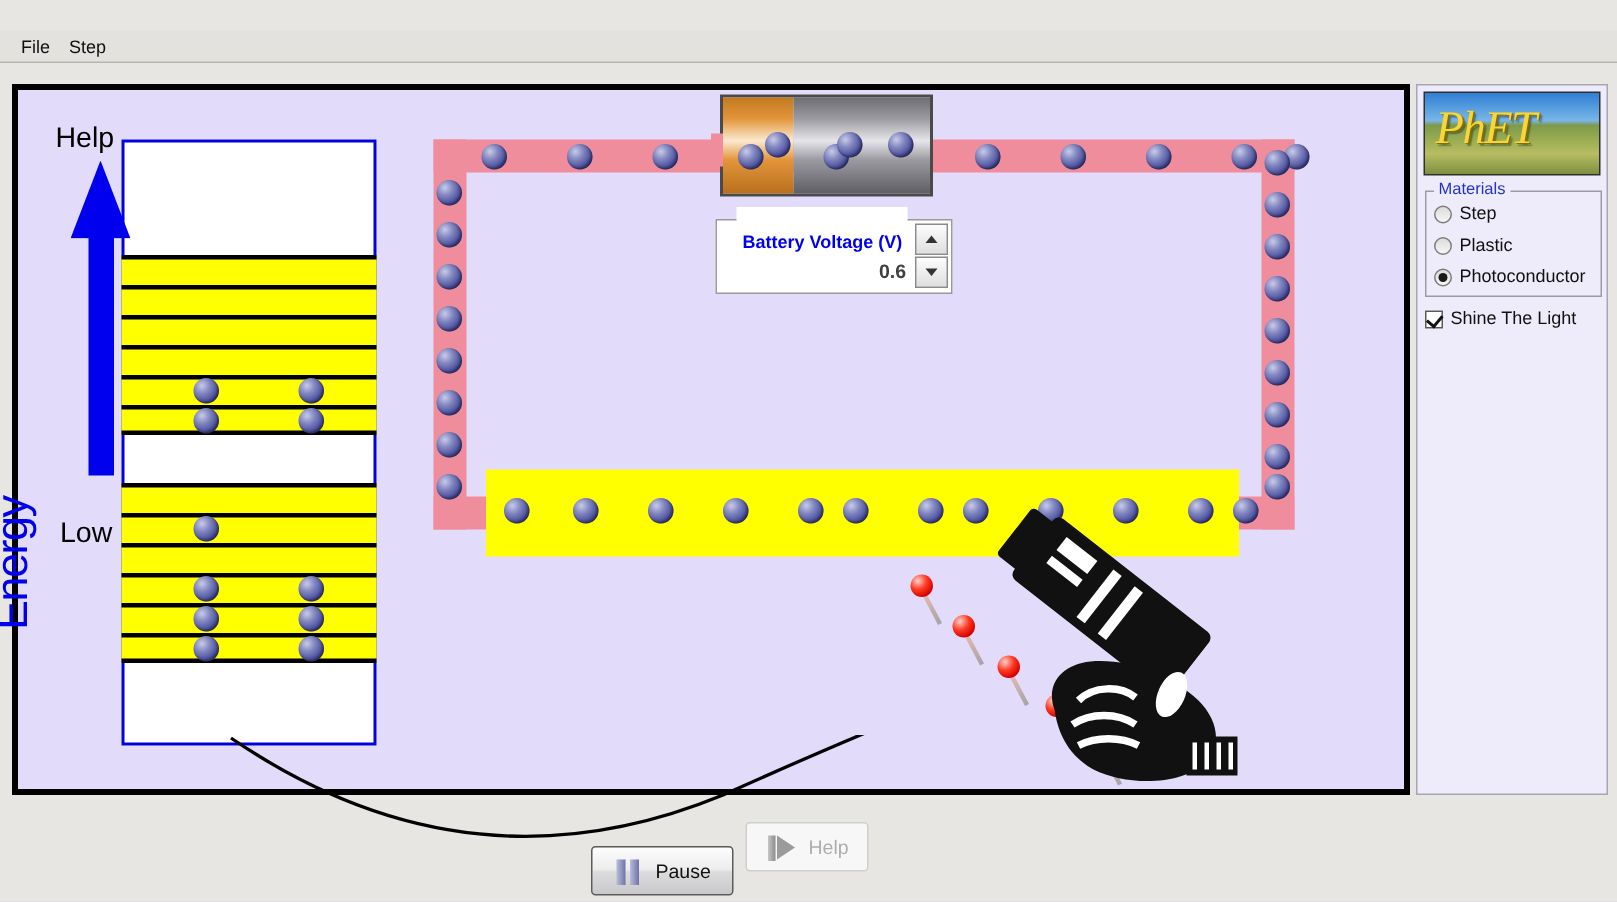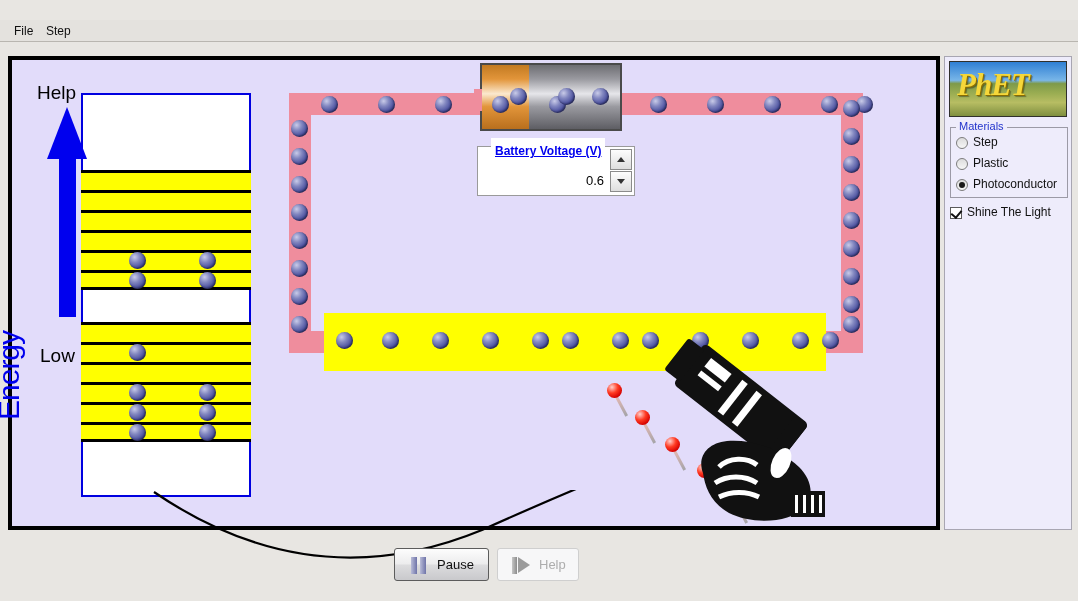--- a/index.html
+++ b/index.html
@@ -69,23 +69,23 @@
   #battery-neg{position:absolute;left:47px;top:0;width:91px;height:100%;
     background:linear-gradient(180deg,#6d6d72 0%,#9a9aa0 22%,#e6e6ea 45%,#9a9aa0 65%,#5e5e64 100%);}
   #battery-cap{position:absolute;left:-8px;top:24px;width:10px;height:22px;background:#ef8d9d;}
 
   
   #slab{position:absolute;left:312px;top:253px;width:502px;height:58px;background:#ffff00;}
 
   
   #volt-panel{position:absolute;left:465px;top:86px;width:158px;height:50px;
     background:#fff;border:1px solid #9a9a9a;box-sizing:border-box;}
-  #volt-title{position:absolute;left:13px;top:-9px;background:#fff;padding:6px 4px;
-    font-size:12px;font-weight:bold;color:#0000ee;text-decoration:underline;}
-  #volt-value{position:absolute;right:30px;top:26px;font-size:13px;color:#000000;}
+  #volt-title{position:absolute;left:13px;top:-9px;background:#fff;padding:16px 4px;
+    font-size:12px;font-weight:bold;color:#0000ee;}
+  #volt-value{position:absolute;right:30px;top:26px;font-size:13px;color:#404040;font-weight:bold;}
   .spin{position:absolute;right:2px;width:22px;height:21px;
     background:linear-gradient(180deg,#fdfdfd,#dedede);border:1px solid #8b8b8b;box-sizing:border-box;cursor:pointer;}
   #spin-up{top:2px;} #spin-down{top:24px;}
   .spin:after{content:"";position:absolute;left:6px;top:7px;width:0;height:0;
     border-left:4px solid transparent;border-right:4px solid transparent;}
   #spin-up:after{border-bottom:5px solid #333;}
   #spin-down:after{border-top:5px solid #333;}
 
   
   #photon-area{position:absolute;left:575px;top:255px;width:260px;height:215px;}
@@ -95,21 +95,21 @@
     background:linear-gradient(180deg,#f3b7a8,#9a9a9a);transform-origin:top center;
     transform:rotate(-28deg);opacity:.85;}
 
   
   #sidebar{position:absolute;left:944px;top:56px;width:128px;height:474px;
     background:#eeecfb;border:1px solid #a8a6b2;box-sizing:border-box;}
   #phet-logo{position:absolute;left:4px;top:4px;width:118px;height:56px;
     border:1px solid #30302c;box-sizing:border-box;overflow:hidden;
     background:linear-gradient(180deg,#2f7fd4 0%,#79b6e8 34%,#7e9a4a 40%,#9aad52 58%,#b7bd63 75%,#7f8f3f 100%);}
   #phet-logo span{position:absolute;left:7px;top:5px;font-family:"Liberation Serif",serif;
-    font-size:31px;font-style:italic;font-weight:bold;color:#f5d73a;
+    font-size:31px;font-style:italic;font-weight:normal;color:#f5d73a;
     text-shadow:1px 1px 0 #8a6d00,2px 2px 1px rgba(0,0,0,.35);letter-spacing:-1px;}
   #materials-group{position:absolute;left:5px;top:70px;width:118px;height:71px;
     border:1px solid #9c9aa6;box-sizing:border-box;}
   #materials-title{position:absolute;left:5px;top:-8px;background:#eeecfb;padding:0 3px;
     font-size:11px;color:#2233cc;}
   .radio-row{position:absolute;left:5px;height:18px;font-size:12px;color:#111;cursor:pointer;white-space:nowrap;}
   #radio-metal{top:7px;} #radio-plastic{top:28px;} #radio-photo{top:49px;}
   .radio-dot{position:absolute;left:0;top:2px;width:12px;height:12px;border-radius:50%;
     background:linear-gradient(180deg,#dcdcdc,#f6f6f6);border:1px solid #7d7d7d;box-sizing:border-box;}
   .radio-row.sel .radio-dot:after{content:"";position:absolute;left:2px;top:2px;width:6px;height:6px;
@@ -119,21 +119,21 @@
   #shine-box{position:absolute;left:0;top:2px;width:12px;height:12px;
     background:#fff;border:1px solid #5a5a5a;box-sizing:border-box;}
   #shine-box:after{content:"";position:absolute;left:2px;top:0px;width:5px;height:8px;
     border-right:2px solid #111;border-bottom:2px solid #111;transform:rotate(40deg);}
   #shine-label{position:absolute;left:17px;top:0;}
 
   
   .ctl-btn{position:absolute;top:548px;height:33px;border:1px solid #9a9a9a;border-radius:3px;
     background:linear-gradient(180deg,#fdfdfd 0%,#ececed 48%,#dcdcde 52%,#c9c9cc 100%);
     font-size:13px;color:#111;cursor:pointer;box-sizing:border-box;}
-  #btn-pause{left:394px;width:95px;border-color:#5c5c5c;}
+  #btn-pause{left:394px;width:95px;border-color:#5c5c5c;margin-top:16px;}
   #btn-step{left:497px;width:82px;background:#f7f7f8;border-color:#cfcfcf;color:#adadad;}
   .ctl-label{position:absolute;top:8px;}
   #pause-label{left:42px;} #step-label{left:41px;}
   #pause-icon{position:absolute;left:15px;top:8px;width:17px;height:17px;}
   #pause-icon i{position:absolute;top:0;width:6px;height:17px;display:block;
     background:linear-gradient(90deg,#b9bcd8,#6e73a8);}
   #pause-icon i.a{left:1px;} #pause-icon i.b{left:10px;}
   #step-icon{position:absolute;left:14px;top:8px;width:18px;height:17px;}
   #step-icon .bar{position:absolute;left:0;top:0;width:5px;height:17px;
     background:linear-gradient(90deg,#c6c6c6,#8c8c8c);}

